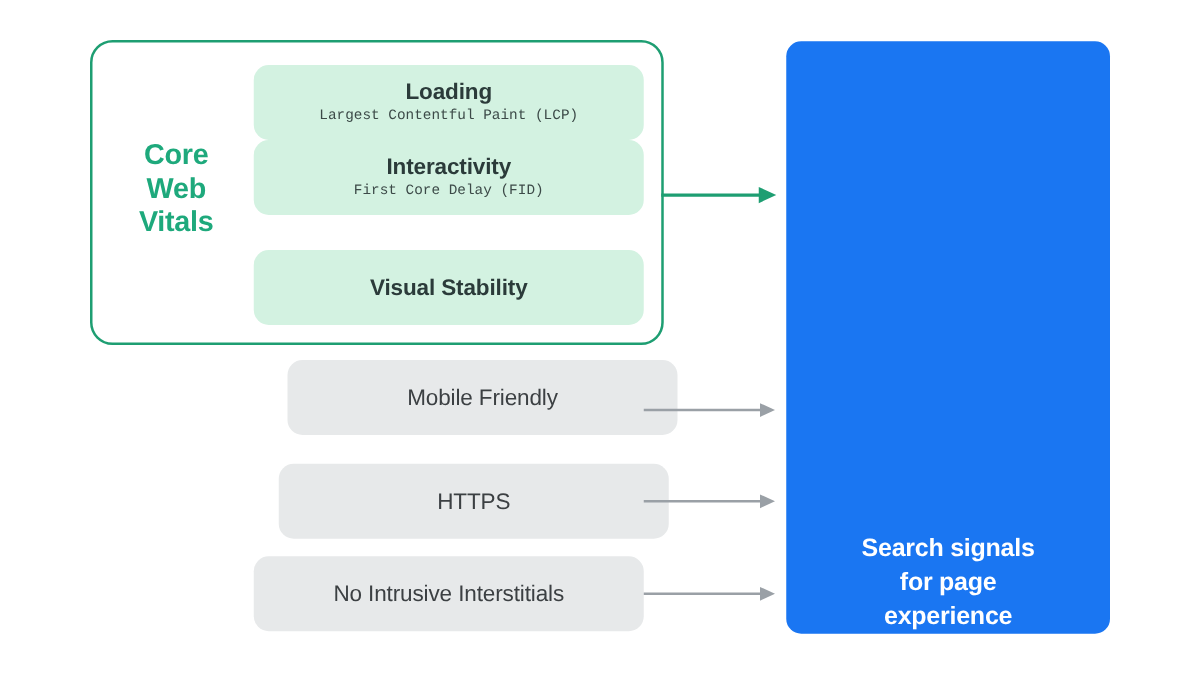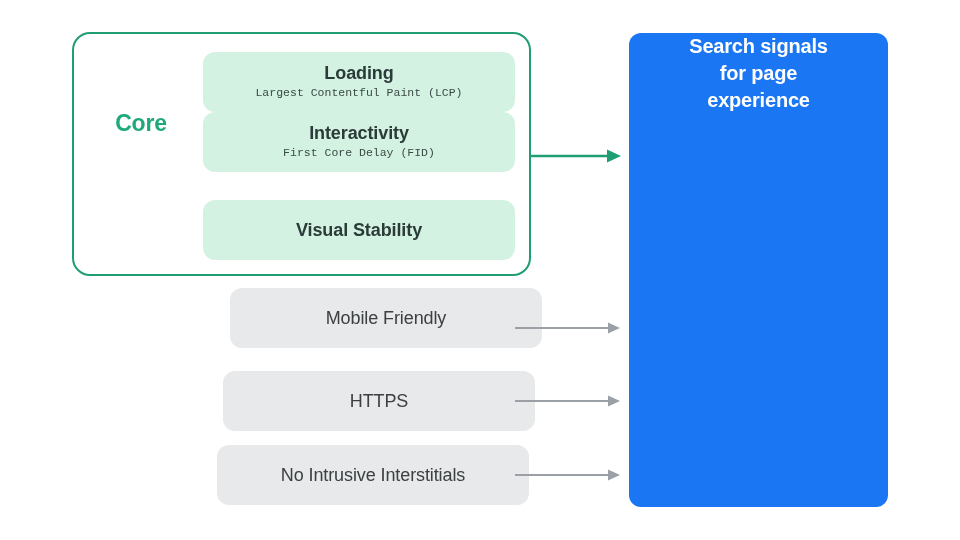--- a/index.html
+++ b/index.html
@@ -87,21 +87,21 @@
     justify-content: center;
   }
   .signal-card .s-title {
     color: #3c4043;
     font-size: 18px;
     font-weight: normal;
     letter-spacing: -0.1px;
   }
   #signal-0 { top: 288px; margin-left: 27px; }
   #signal-1 { top: 371px; margin-left: 20px; }
-  #signal-2 { top: 445px; margin-left: 14px; }
+  #signal-2 { top: 445px; }
 
   
   .arrow-svg {
     position: absolute;
     overflow: visible;
   }
   #arrow-cwv { left: 529px; top: 146px; }
   #arrow-signal-0 { left: 515px; top: 318px; }
   #arrow-signal-1 { left: 515px; top: 391px; }
   #arrow-signal-2 { left: 515px; top: 465px; }
@@ -109,21 +109,21 @@
   
   #search-signals-panel {
     position: absolute;
     left: 629px;
     top: 33px;
     width: 259px;
     height: 474px;
     background: #1a76f2;
     border-radius: 12px;
     display: flex;
-    align-items: flex-start;
+    align-items: flex-end;
     justify-content: center;
   }
   #search-signals-text {
     color: #ffffff;
     font-size: 20px;
     font-weight: bold;
     text-align: center;
     line-height: 1.35;
     letter-spacing: -0.2px;
     white-space: pre-line;
@@ -132,20 +132,22 @@
 </style>
 </head>
 <body>
 
 <div id="canvas">
 
   <div id="cwv-container"></div>
 
   <div id="cwv-label">
     <div>Core</div>
+    <div>Web</div>
+    <div>Vitals</div>
   </div>
 
   <div class="vital-card" id="vital-0">
     <div class="v-title">Loading</div>
     <div class="v-sub">Largest Contentful Paint (LCP)</div>
   </div>
 
   <div class="vital-card" id="vital-1">
     <div class="v-title">Interactivity</div>
     <div class="v-sub">First Core Delay (FID)</div>

